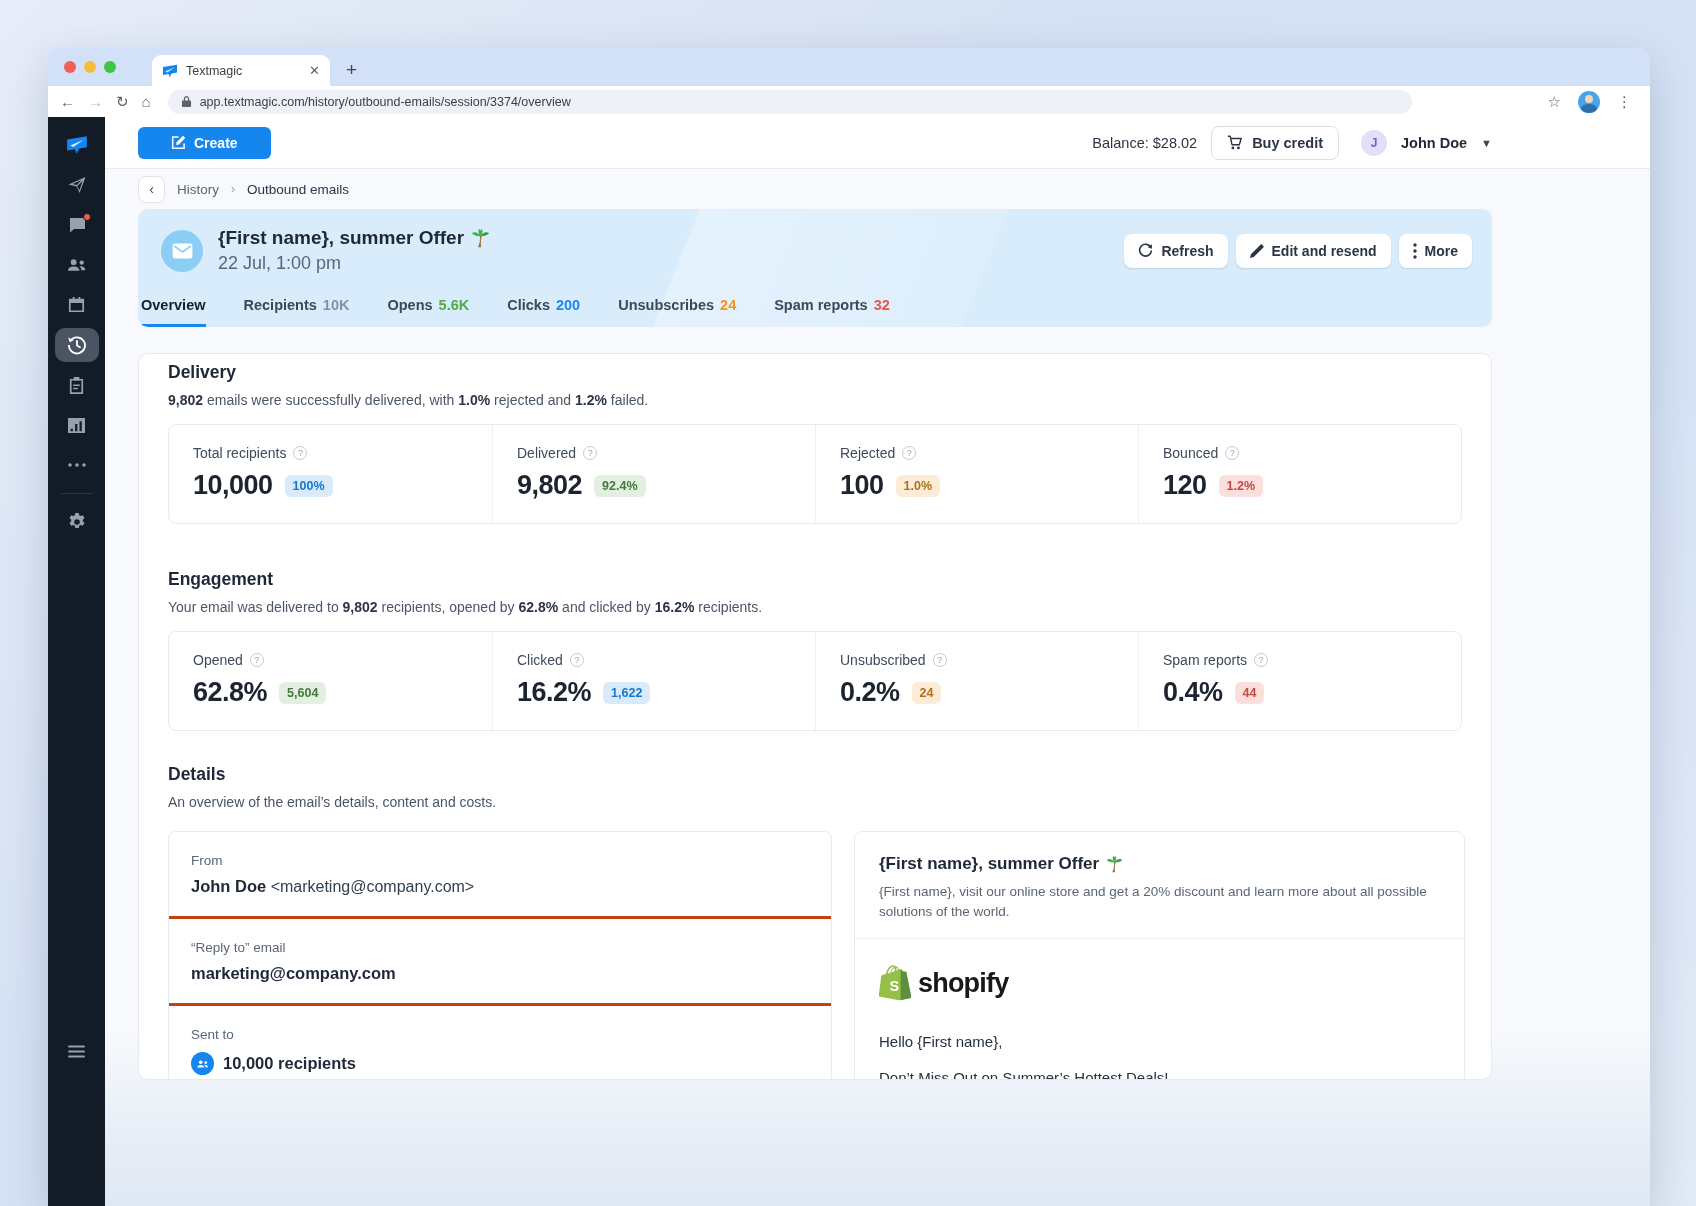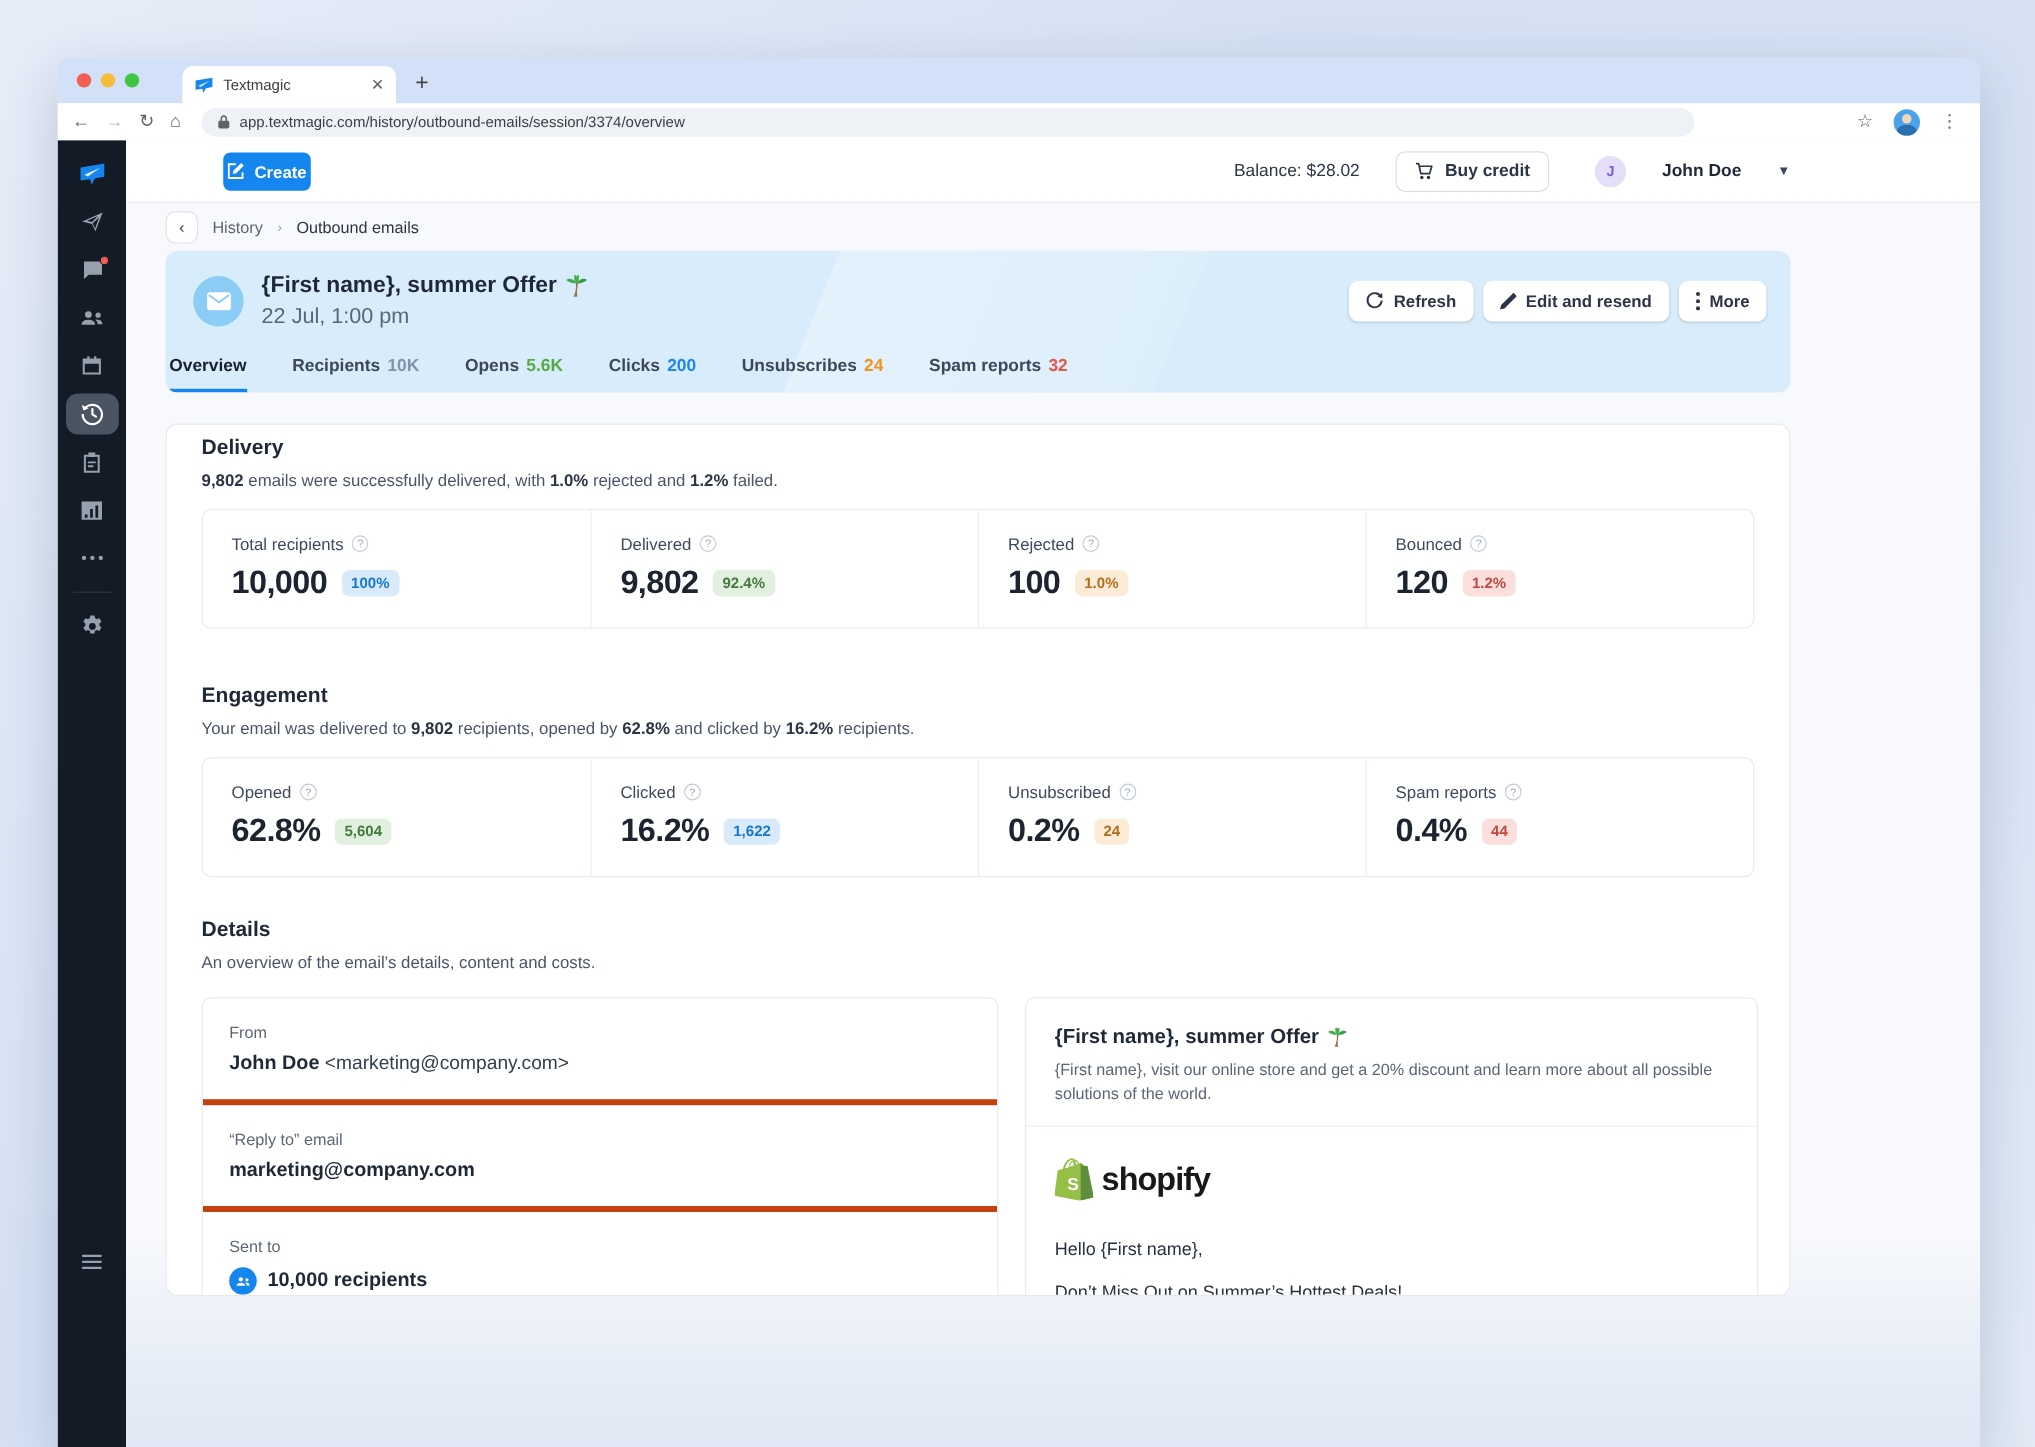--- a/index.html
+++ b/index.html
@@ -35,22 +35,22 @@
   .sitem svg{display:block;}
   .sitem.active{background:#4a5463;border-radius:10px;height:34px;margin:3px 0;color:#fff;}
   .sdivider{width:32px;height:1px;background:#2c3442;margin:8px 0;}
   .reddot{position:absolute;top:8px;right:8px;width:8px;height:8px;border-radius:50%;background:#f25d50;border:1.5px solid #131b27;}
   .hamburger{position:absolute;bottom:148px;left:0;width:57px;display:flex;justify-content:center;color:#97a0ad;}
   .main{flex:1;min-width:0;background:linear-gradient(180deg,#f7f9fc 0%,#f7f9fc 84%,#e7edf7 94%,#dfe8f4 100%);display:flex;flex-direction:column;}
   .container{width:1354px;margin-left:33px;}
   
   .topbar{height:52px;background:#fff;border-bottom:1px solid #e7eaee;display:flex;align-items:center;flex:0 0 auto;}
   .topbar .container{display:flex;align-items:center;}
-  .create-btn{height:32px;background:#1586ee;color:#fff;border:none;border-radius:6px;font-size:14px;font-weight:700;display:flex;align-items:center;gap:8px;padding:0 3px;font-family:inherit;margin-left:48px;}
-  .topright{margin-left:auto;display:flex;align-items:center;gap:30px;}
+  .create-btn{height:32px;background:#1586ee;color:#fff;border:none;border-radius:6px;font-size:14px;font-weight:700;display:flex;align-items:center;gap:8px;padding:0 33px;font-family:inherit;}
+  .topright{margin-left:auto;display:flex;align-items:center;gap:14px;}
   .balance{font-size:14.5px;color:#2b3545;}
   .buycredit{height:34px;background:#fff;border:1px solid #d9dee5;border-radius:8px;display:flex;align-items:center;gap:9px;padding:0 15px;font-size:14.5px;font-weight:700;color:#2b3545;font-family:inherit;}
   .uavatar{width:26px;height:26px;border-radius:50%;background:#e5def8;color:#7a5fd0;font-size:12px;font-weight:700;display:flex;align-items:center;justify-content:center;margin-left:8px;}
   .uname{font-size:14.5px;font-weight:700;color:#1f2836;}
   .chev{font-size:11px;color:#3c4856;}
   
   .crumbrow{height:40px;display:flex;align-items:center;flex:0 0 auto;}
   .crumbrow .container{display:flex;align-items:center;gap:12px;}
   .backbtn{width:27px;height:27px;background:#fff;border:1px solid #dfe3ea;border-radius:8px;display:flex;align-items:center;justify-content:center;color:#3c4856;font-size:14px;}
   .crumb{font-size:13.5px;color:#5b6675;}
@@ -84,21 +84,21 @@
   .sval{font-size:27px;font-weight:800;color:#1c2430;letter-spacing:-.5px;}
   .badge{padding:4px 8px;border-radius:6px;font-size:12.5px;font-weight:700;}
   .b-blue{background:#d9ebfb;color:#1677cf;}
   .b-green{background:#e1f0df;color:#447a3c;}
   .b-orange{background:#fcecd7;color:#b06f1e;}
   .b-red{background:#fbdfdd;color:#c04a42;}
   .mt32{margin-top:45px;} .mt33{margin-top:33px;}
   
   .detailsgrid{display:grid;grid-template-columns:664px 611px;gap:22px;margin-top:21px;align-items:start;}
   .dcard{background:#fff;border:1px solid #e8ebef;border-radius:8px;height:400px;overflow:hidden;}
-  .drow{padding:21px 22px 20px;border-top:5px solid #c2410c;}
+  .drow{padding:21px 22px 20px;border-top:3px solid #c2410c;}
   .drow:first-child{border-top:none;}
   .dlabel{font-size:13.5px;color:#5b6675;}
   .dvalue{margin-top:9px;font-size:16px;color:#33404f;}
   .dvalue b{color:#1f2836;font-weight:700;font-size:16.5px;}
   .recips{margin-top:10px;display:flex;align-items:center;gap:9px;}
   .recip-ic{width:23px;height:23px;border-radius:50%;background:#1586ee;display:flex;align-items:center;justify-content:center;}
   .recips span{font-size:16.5px;font-weight:700;color:#1f2836;}
   
   .pvhead{padding:22px 24px 17px;border-bottom:1px solid #eef1f4;}
   .pvsubject{font-size:17px;font-weight:700;color:#1f2836;display:flex;align-items:center;gap:7px;}

